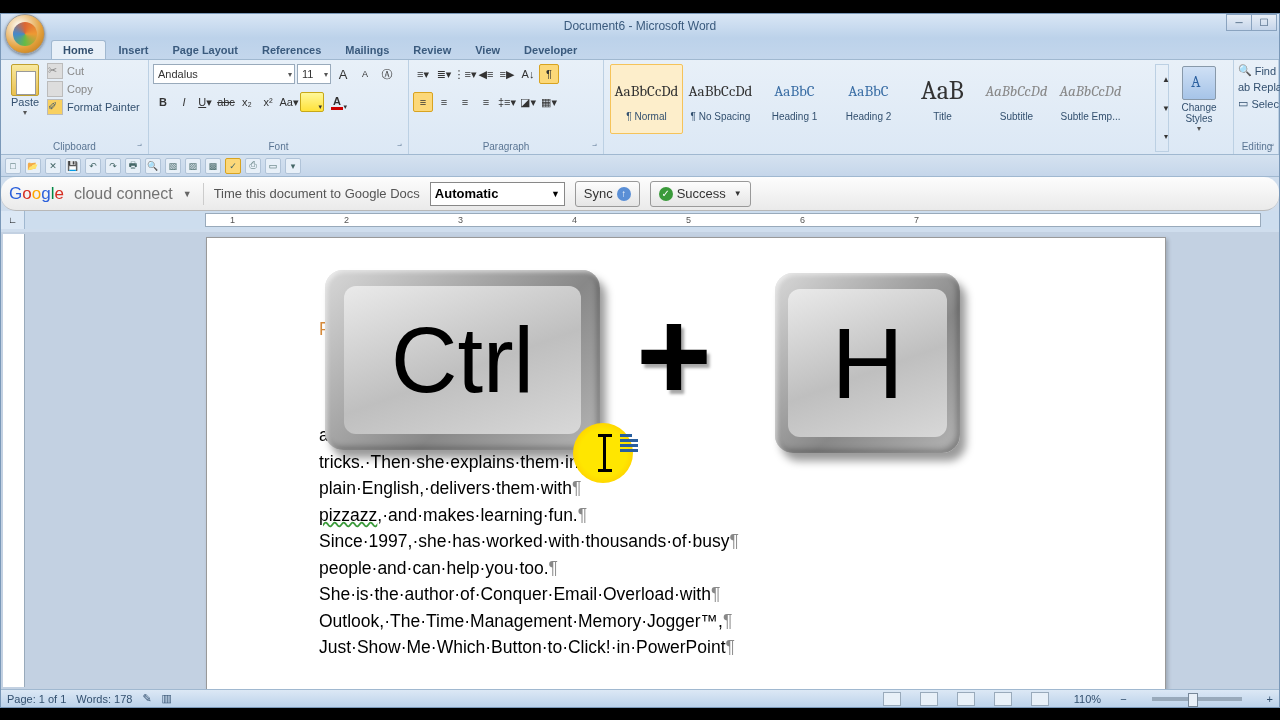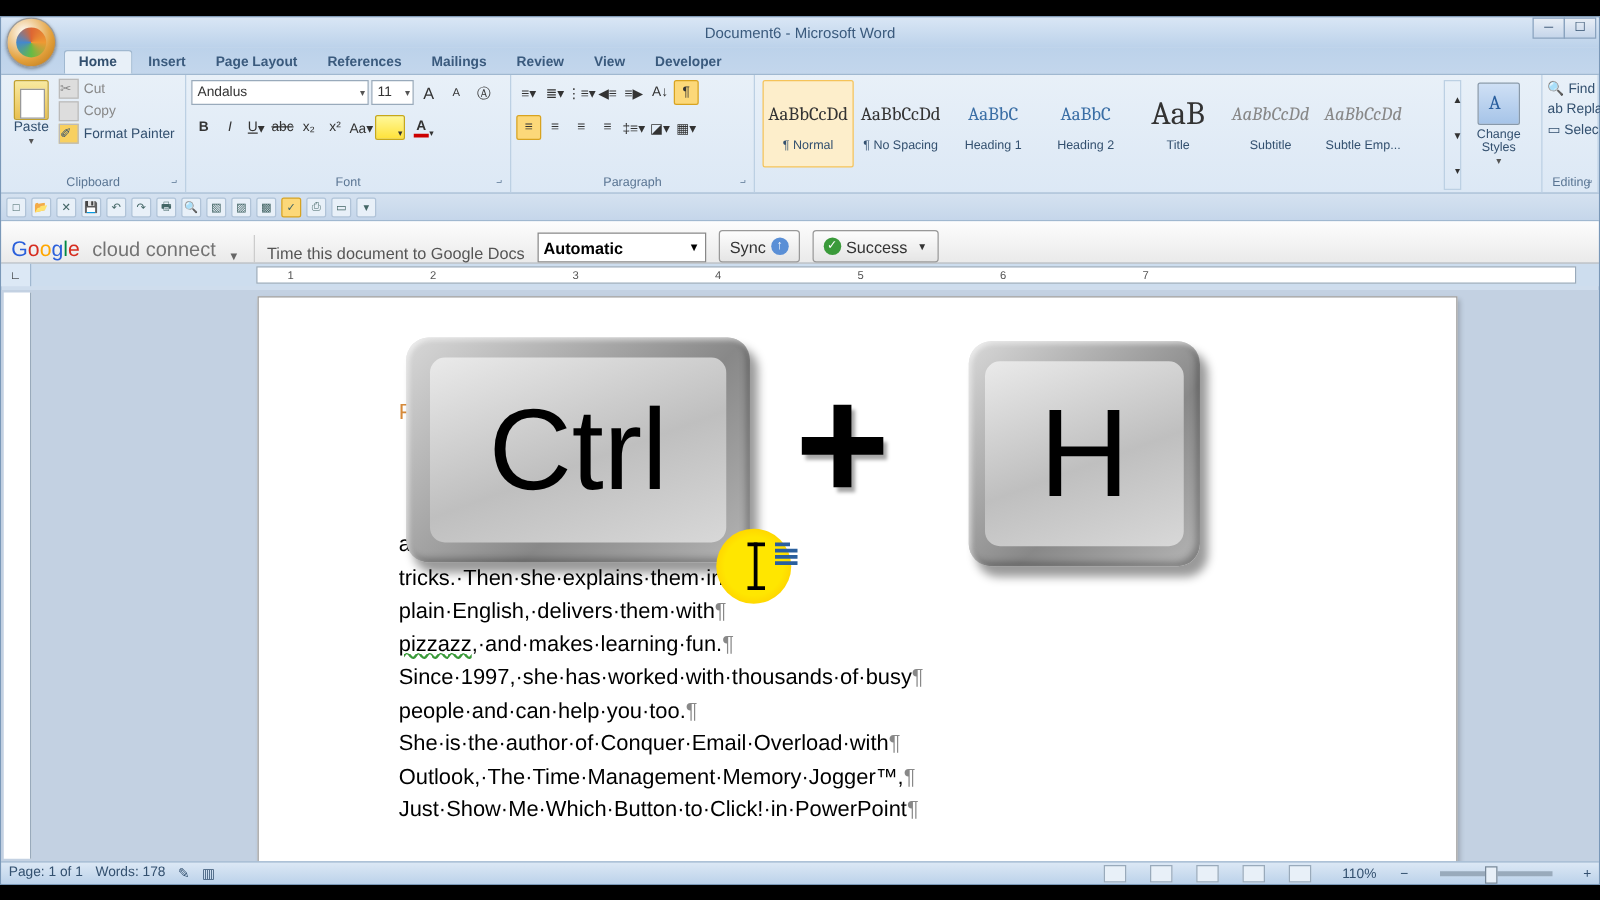--- a/index.html
+++ b/index.html
@@ -55,21 +55,21 @@
 .style-prev.grey{color:#888;font-style:italic;}
 .style-name { font-size:10px; color:#33506f; }
 .change-styles { width:60px; text-align:center; padding-top:4px; }
 .cs-icon { width:34px; height:34px; margin:0 auto; background:linear-gradient(#cfe0f5,#a6c4e8); border:1px solid #89a; border-radius:2px; position:relative;}
 .cs-icon::after{content:"A";position:absolute;left:8px;top:6px;font-size:16px;color:#2a5f9e;font-family:Cambria;}
 .cs-lbl { font-size:10px; color:#33506f; margin-top:2px; line-height:11px; }
 .editing { width:45px; padding:2px 2px 0 4px; }
 .ed-item { display:flex; align-items:center; font-size:11px; color:#33506f; padding:2px 0; gap:3px; white-space:nowrap; }
 .qat { height:22px; background:linear-gradient(#d5e2f0,#c5d6ea); border-bottom:1px solid #a0b8d0; display:flex; align-items:center; padding-left:4px; gap:4px; }
 .qbtn { width:16px; height:16px; border:1px solid #b0c3d8; background:#e8f0f8; font-size:9px; display:flex; align-items:center; justify-content:center; color:#466; border-radius:2px;}
-.gcc { height:34px; background:linear-gradient(#fdfdfd,#eaeaea); border-bottom:1px solid #b8b8b8; display:flex; align-items:flex-end; padding:0 8px; gap:10px; }
+.gcc { height:34px; background:linear-gradient(#fdfdfd,#eaeaea); border-bottom:1px solid #b8b8b8; display:flex; align-items:center; padding:0 8px; gap:10px;border-radius:15px; }
 .gcc-logo { font-size:17px; }
 .gcc-logo .g1{color:#2a5fdb;} .gcc-logo .g2{color:#d62d20;} .gcc-logo .g3{color:#ffa700;} .gcc-logo .g4{color:#2a5fdb;} .gcc-logo .g5{color:#008744;} .gcc-logo .g6{color:#d62d20;}
 .gcc-logo b { font-weight:normal; }
 .gcc-cc { color:#737373; font-size:16px; }
 .gcc-dd{width:10px;color:#666;font-size:9px;}
 .gcc-text { color:#555; font-size:13px; }
 .gcc-sel { height:24px; width:135px; background:#fff; border:1px solid #888; font-size:13px; font-weight:bold; padding:0 4px; display:flex; align-items:center; position:relative;}
 .gcc-sel::after{content:"▼";position:absolute;right:4px;font-size:9px;font-weight:normal;}
 .gcc-btn { height:26px; padding:0 8px; background:linear-gradient(#fdfdfd,#e5e5e5); border:1px solid #999; border-radius:3px; font-size:13px; color:#333; display:flex; align-items:center; gap:4px; cursor:pointer;}
 .sync-ic{width:14px;height:14px;background:#5a8fd6;border-radius:50%;color:#fff;font-size:10px;line-height:14px;text-align:center;}
@@ -79,21 +79,21 @@
 .ruler { flex:1; background:#fff; margin:2px 18px 0 180px; height:14px; border:1px solid #9ab; position:relative; font-size:9px; color:#555;}
 .ruler span { position:absolute; top:1px; }
 .doc-area { position:absolute; top:218px; left:0; right:0; bottom:18px; background:#c3d1e2; overflow:hidden;}
 .vruler { position:absolute; left:0; top:0; bottom:0; width:22px; background:#fff; border-right:1px solid #9ab; margin:2px;}
 .page { position:absolute; left:205px; top:5px; width:960px; height:1200px; background:#fff; border:1px solid #999; box-shadow:2px 2px 4px rgba(0,0,0,.2); padding:78px 110px 0 112px;}
 .body-text { font-family:"Times New Roman",serif; font-size:17.5px; line-height:26.5px; color:#000; }
 .body-text .pm { color:#888; }
 .orange { color:#d68a3a; }
 .wavy { text-decoration-style:wavy; text-decoration-line:underline; text-decoration-color:#3a9a3a; }
 .statusbar { position:absolute; bottom:0; left:0; right:0; height:18px; background:linear-gradient(#dce8f5,#bcd2ea); border-top:1px solid #a0b8d0; display:flex; align-items:center; font-size:11px; color:#33506f; padding:0 6px; justify-content:space-between;}
-.sb-left { display:flex; gap:10px; }
+.sb-left { display:flex; gap:10px; align-items:center;}
 .sb-right { display:flex; gap:19px; align-items:center;}
 .view-btn { width:18px; height:14px; border:1px solid #9ab; background:#e8f0f8;}
 .zoom-slider { width:90px; height:4px; background:#9ab; margin:0 6px; position:relative;}
 .zoom-slider::after{content:"";position:absolute;left:40%;top:-4px;width:8px;height:12px;background:#e8f0f8;border:1px solid #789;}
 
 .overlay { position:absolute; z-index:100; pointer-events:none; }
 .key { position:absolute; border-radius:18px; background:linear-gradient(135deg,#d8d8d8,#888 60%,#b5b5b5); box-shadow:6px 8px 8px rgba(0,0,0,.4), inset 2px 2px 4px rgba(255,255,255,.6), inset -3px -3px 6px rgba(0,0,0,.3); display:flex; align-items:center; justify-content:center; }
 .key-inner { width:86%; height:82%; border-radius:12px; background:linear-gradient(160deg,#eaeaea,#bfbfbf 55%,#d8d8d8); display:flex; align-items:center; justify-content:center; font-family:Arial; font-weight:normal; color:#000;}
 .key-ctrl { left:325px; top:270px; width:275px; height:180px; }
 .key-ctrl .key-inner { font-size:92px; }

